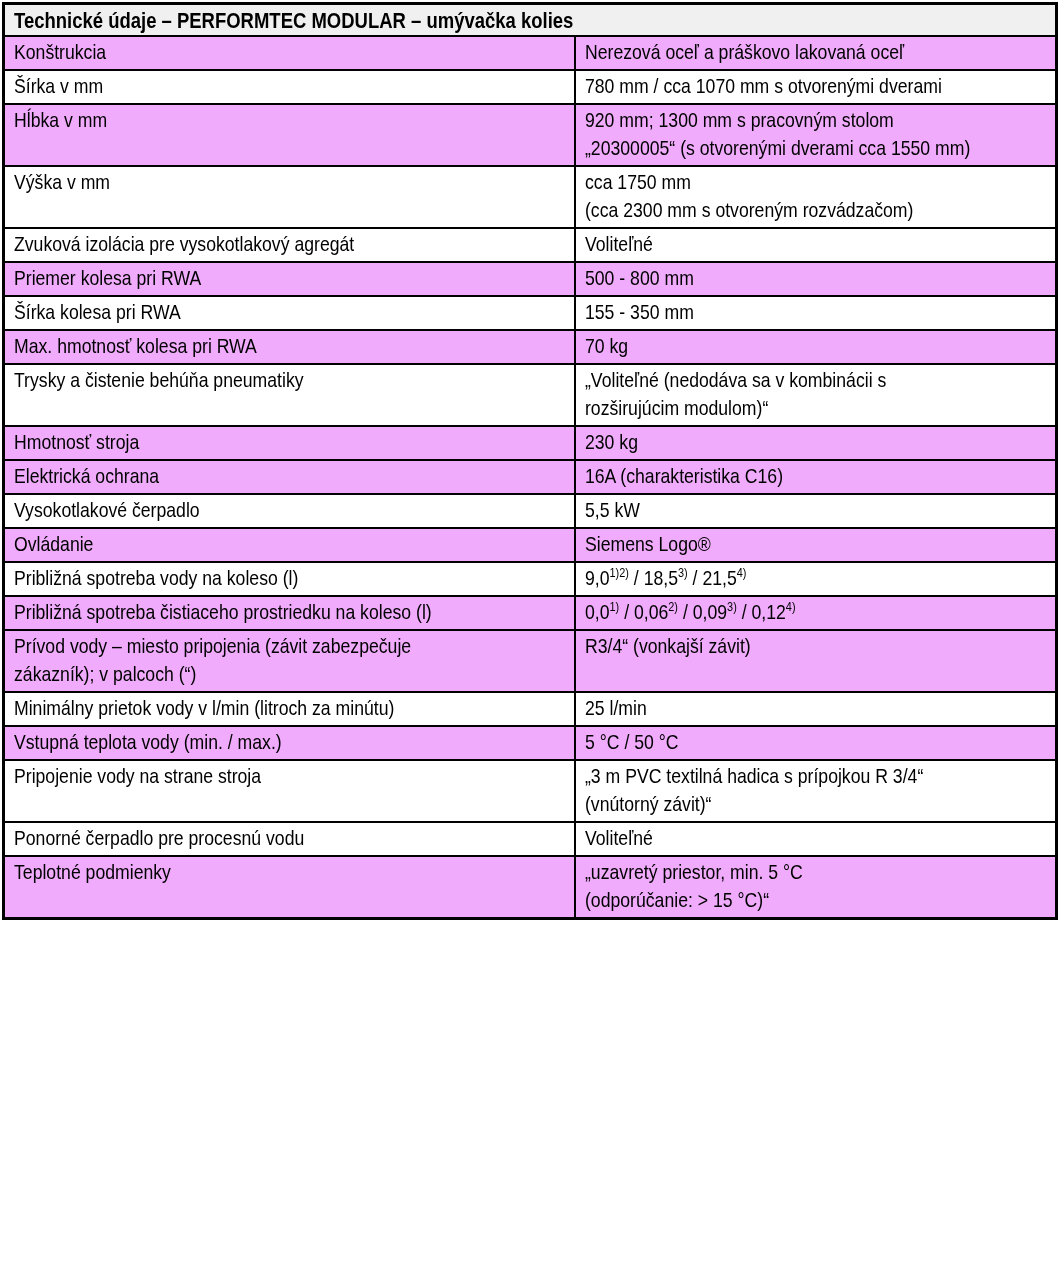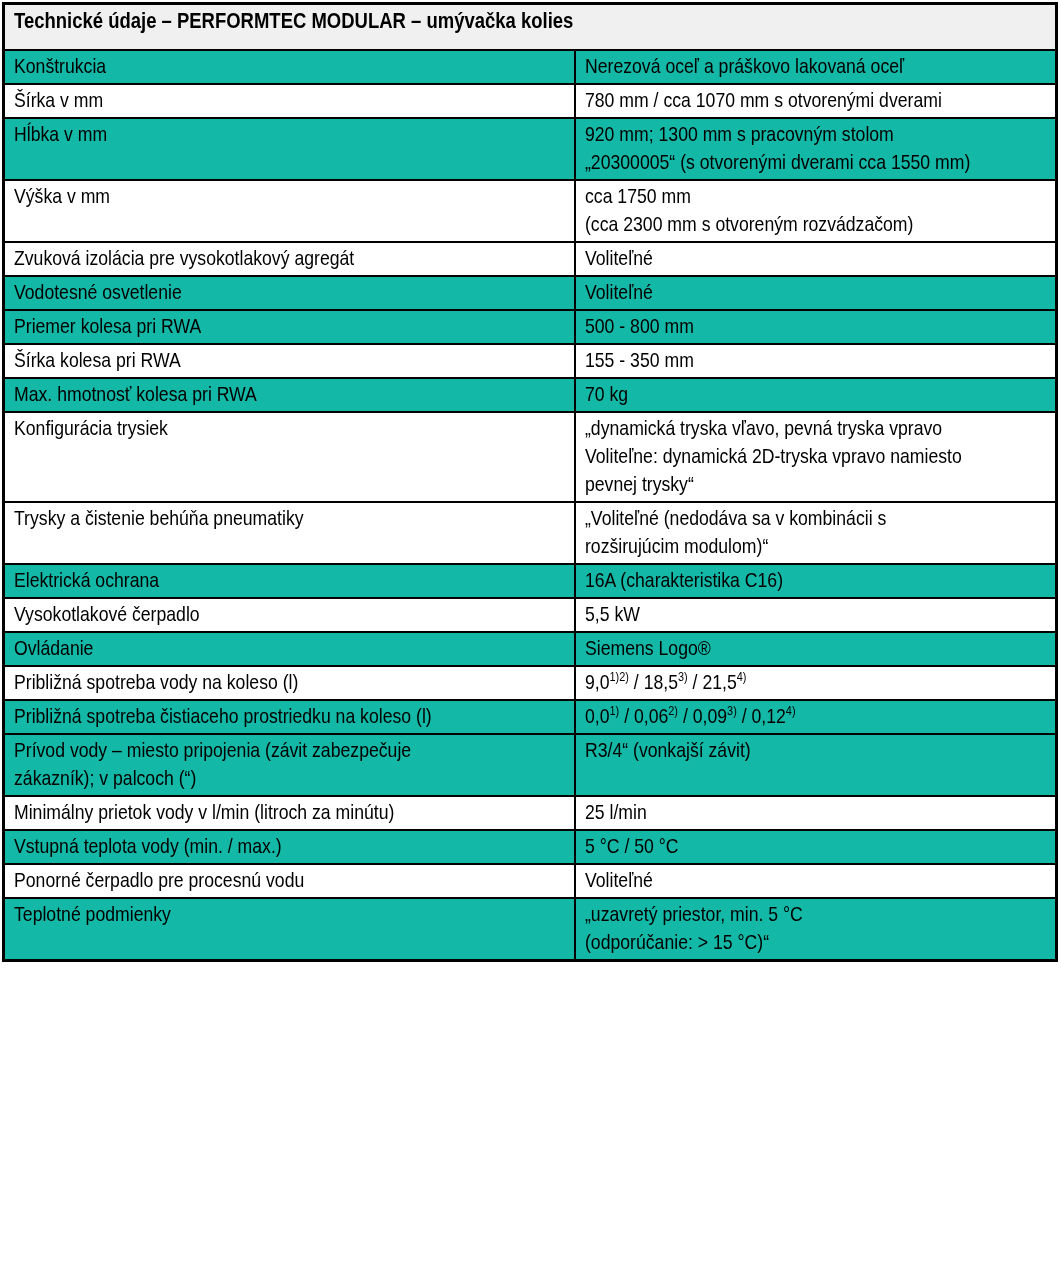--- a/index.html
+++ b/index.html
@@ -30,28 +30,28 @@
     overflow: hidden;
   }
   
   .txt {
     display: inline-block;
     white-space: pre;
     transform: scaleX(0.84);
     transform-origin: 0 0;
     letter-spacing: 0;
   }
-  tr.alt td { background: #14b8a6; }
+  tr.alt td { background: #f0abfc; }
   tr.title-row td { background: #f0f0f0; }
   .title {
     font-weight: bold;
     font-size: 22px;
     line-height: 27px;
   }
-  tr.title-row td { padding-top: 2px; padding-bottom: 14px; }
+  tr.title-row td { padding-top: 2px; padding-bottom: 0; }
   sup {
     font-size: 13px;
     line-height: 0;
     vertical-align: super;
   }
 </style>
 </head>
 <body>
 
 <table class="spec">
@@ -89,55 +89,49 @@
     <td class="value"><span class="txt">cca 1750 mm
 (cca 2300 mm s otvoreným rozvádzačom)</span></td>
   </tr>
 
 
   <tr>
     <td class="label"><span class="txt">Zvuková izolácia pre vysokotlakový agregát</span></td>
     <td class="value"><span class="txt">Voliteľné</span></td>
   </tr>
 
-  <tr class="alt">
-    <td class="label"><span class="txt">Vodotesné osvetlenie</span></td>
-    <td class="value"><span class="txt">Voliteľné</span></td>
-  </tr>
 
 
   <tr class="alt">
     <td class="label"><span class="txt">Priemer kolesa pri RWA</span></td>
     <td class="value"><span class="txt">500 - 800 mm</span></td>
   </tr>
 
   <tr>
     <td class="label"><span class="txt">Šírka kolesa pri RWA</span></td>
     <td class="value"><span class="txt">155 - 350 mm</span></td>
   </tr>
 
   <tr class="alt">
     <td class="label"><span class="txt">Max. hmotnosť kolesa pri RWA</span></td>
     <td class="value"><span class="txt">70 kg</span></td>
   </tr>
 
-  <tr>
-    <td class="label"><span class="txt">Konfigurácia trysiek</span></td>
-    <td class="value"><span class="txt">„dynamická tryska vľavo, pevná tryska vpravo
-Voliteľne: dynamická 2D-tryska vpravo namiesto
-pevnej trysky“</span></td>
-  </tr>
 
 
   <tr>
     <td class="label"><span class="txt">Trysky a čistenie behúňa pneumatiky</span></td>
     <td class="value"><span class="txt">„Voliteľné (nedodáva sa v kombinácii s
 rozširujúcim modulom)“</span></td>
   </tr>
 
+  <tr class="alt">
+    <td class="label"><span class="txt">Hmotnosť stroja</span></td>
+    <td class="value"><span class="txt">230 kg</span></td>
+  </tr>
 
 
   <tr class="alt">
     <td class="label"><span class="txt">Elektrická ochrana</span></td>
     <td class="value"><span class="txt">16A (charakteristika C16)</span></td>
   </tr>
 
   <tr>
     <td class="label"><span class="txt">Vysokotlakové čerpadlo</span></td>
     <td class="value"><span class="txt">5,5 kW</span></td>
@@ -168,20 +162,25 @@
   <tr>
     <td class="label"><span class="txt">Minimálny prietok vody v l/min (litroch za minútu)</span></td>
     <td class="value"><span class="txt">25 l/min</span></td>
   </tr>
 
   <tr class="alt">
     <td class="label"><span class="txt">Vstupná teplota vody (min. / max.)</span></td>
     <td class="value"><span class="txt">5 °C / 50 °C</span></td>
   </tr>
 
+  <tr>
+    <td class="label"><span class="txt">Pripojenie vody na strane stroja</span></td>
+    <td class="value"><span class="txt">„3 m PVC textilná hadica s prípojkou R 3/4“
+(vnútorný závit)“</span></td>
+  </tr>
 
 
   <tr>
     <td class="label"><span class="txt">Ponorné čerpadlo pre procesnú vodu</span></td>
     <td class="value"><span class="txt">Voliteľné</span></td>
   </tr>
 
   <tr class="alt">
     <td class="label"><span class="txt">Teplotné podmienky</span></td>
     <td class="value"><span class="txt">„uzavretý priestor, min. 5 °C

